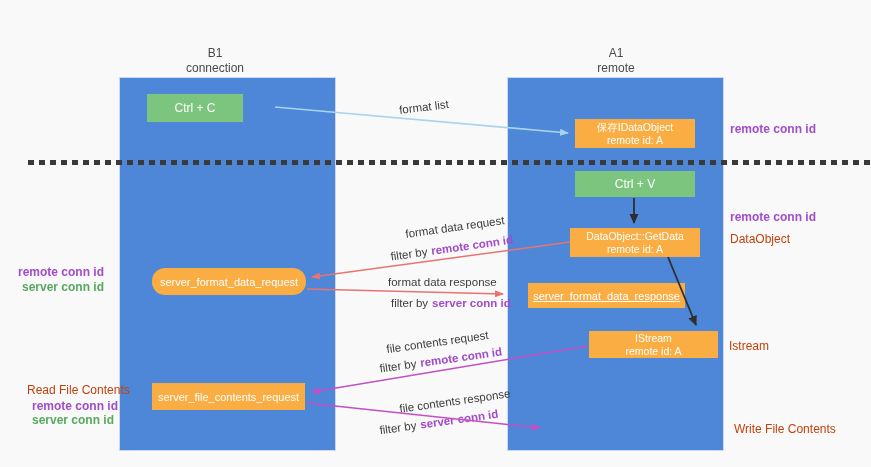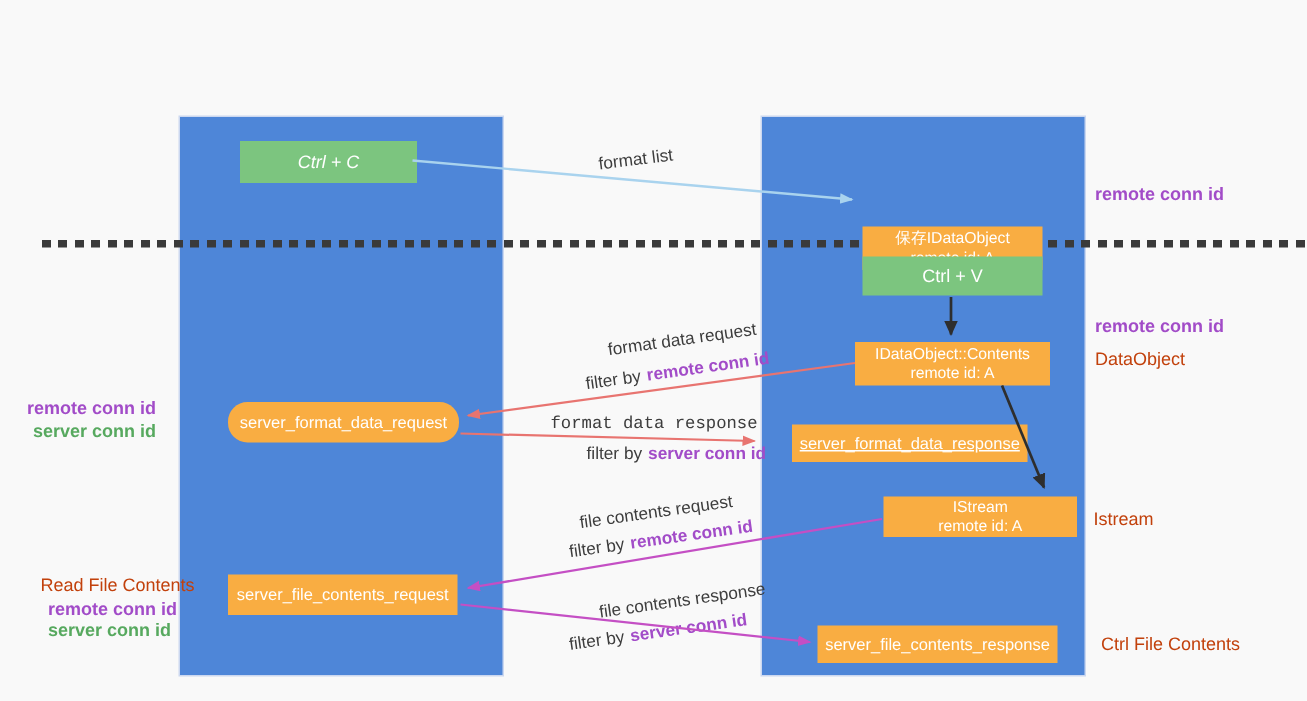--- a/index.html
+++ b/index.html
@@ -48,80 +48,87 @@
   .mh-red{fill:var(--arrow-red);}
   .mh-mag{fill:var(--arrow-magenta);}
   .mh-blk{fill:var(--arrow-black);}
 </style>
 </head>
 <body>
 
 <div class="canvas">
 
 
+  <div class="lane-header h-left">
+    <div>B1</div>
+    <div>connection</div>
+  </div>
+  <div class="lane-header h-right">
+    <div>A1</div>
+    <div>remote</div>
+  </div>
 
   <div class="lane lane-left"></div>
   <div class="lane lane-right"></div>
 
   <div class="divider"></div>
 
-  <div class="node green" style="left:160px;top:94px;width:118px;height:28px;font-style:italic;">Ctrl + C</div>
+  <div class="node green" style="left:147px;top:94px;width:96px;height:28px;">Ctrl + C</div>
 
-  <div class="node orange two-line" style="left:575px;top:119px;width:120px;height:29px;margin-top:32px;">
+  <div class="node orange two-line" style="left:575px;top:119px;width:120px;height:29px;">
     <div>保存IDataObject</div>
     <div>remote id: A</div>
   </div>
 
   <div class="node green" style="left:575px;top:171px;width:120px;height:26px;">Ctrl + V</div>
 
   <div class="node orange two-line" style="left:570px;top:228px;width:130px;height:29px;">
-    <div>IDataObject::Contents</div>
+    <div>DataObject::GetData</div>
     <div>remote id: A</div>
   </div>
 
   <div class="node orange" style="left:152px;top:268px;width:154px;height:27px;border-radius:13px;">server_format_data_request</div>
 
   <div class="node orange" style="left:528px;top:283px;width:157px;height:25px;text-decoration:underline;">server_format_data_response</div>
 
   <div class="node orange two-line" style="left:589px;top:331px;width:129px;height:27px;">
     <div>IStream</div>
     <div>remote id: A</div>
   </div>
 
   <div class="node orange" style="left:152px;top:383px;width:153px;height:27px;">server_file_contents_request</div>
 
-  <div class="node orange" style="left:545px;top:417px;width:160px;height:25px;">server_file_contents_response</div>
 
   <div class="flow-label rot7" style="left:399px;top:101px;">format list</div>
 
   <div class="flow-label rot" style="left:405px;top:221px;">format data request</div>
   <div class="flow-label rot" style="left:390px;top:242px;">
     <span>filter by</span><span class="key">remote conn id</span>
   </div>
 
-  <div class="flow-label" style="left:367px;top:276px;font-family:Liberation Mono, monospace;">format data response</div>
+  <div class="flow-label" style="left:388px;top:276px;">format data response</div>
   <div class="flow-label" style="left:391px;top:297px;">
     <span>filter by</span><span class="key">server conn id</span>
   </div>
 
   <div class="flow-label rot" style="left:386px;top:336px;">file contents request</div>
   <div class="flow-label rot" style="left:379px;top:354px;">
     <span>filter by</span><span class="key">remote conn id</span>
   </div>
 
   <div class="flow-label rot" style="left:399px;top:395px;">file contents response</div>
   <div class="flow-label rot" style="left:379px;top:416px;">
     <span>filter by</span><span class="key">server conn id</span>
   </div>
 
   <div class="side bold purple" style="left:730px;top:122px;">remote conn id</div>
   <div class="side bold purple" style="left:730px;top:210px;">remote conn id</div>
   <div class="side darktxt" style="left:730px;top:232px;">DataObject</div>
   <div class="side darktxt" style="left:729px;top:339px;">Istream</div>
-  <div class="side darktxt" style="left:734px;top:422px;">Ctrl File Contents</div>
+  <div class="side darktxt" style="left:734px;top:422px;">Write File Contents</div>
 
   <div class="side stack15" style="left:18px;top:265px;width:86px;text-align:right;">
     <div class="bold purple">remote conn id</div>
     <div class="bold greentxt">server conn id</div>
   </div>
   <div class="side darktxt" style="left:27px;top:383px;">Read File Contents</div>
   <div class="side stack14" style="left:32px;top:399px;">
     <div class="bold purple">remote conn id</div>
     <div class="bold greentxt">server conn id</div>
   </div>

